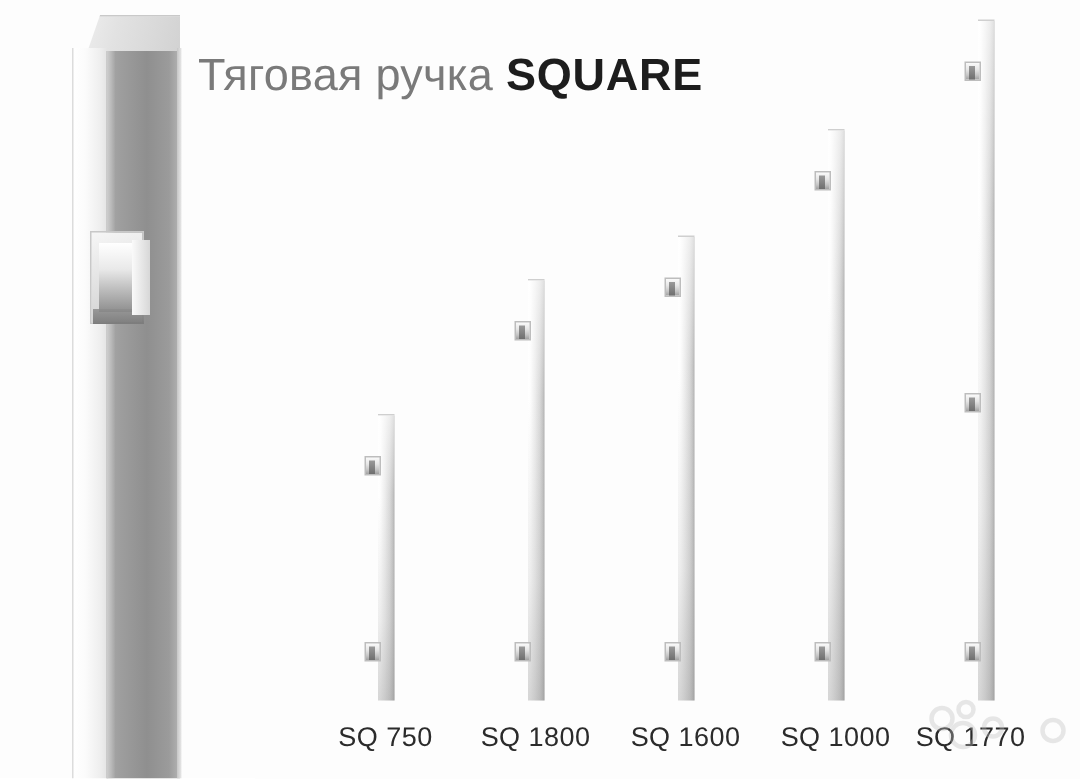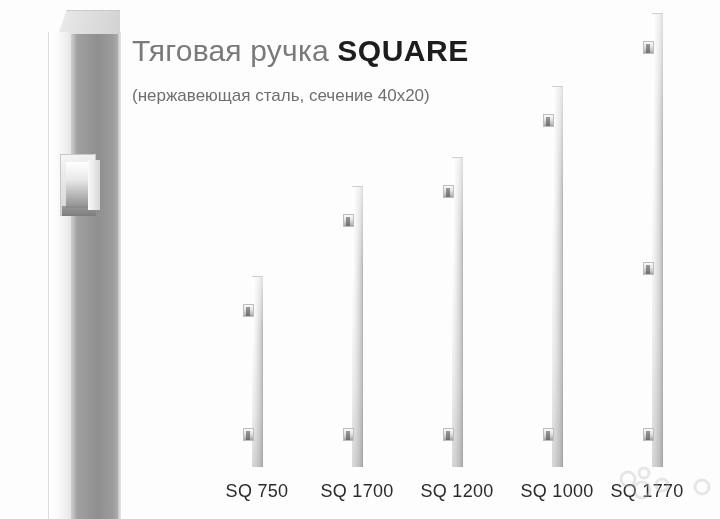--- a/index.html
+++ b/index.html
@@ -194,21 +194,20 @@
     pointer-events: none;
   }
 </style>
 </head>
 <body>
 
 <div id="canvas">
 
   <div class="title"><span>Тяговая ручка </span><span class="brand">SQUARE</span></div>
 
-  <div class="subtitle">(нержавеющая сталь, сечение 40x20)</div>
 
   <div class="hero">
     <div class="hero-top"></div>
     <div class="hero-left"></div>
     <div class="hero-face"></div>
     <div class="hero-face-hi"></div>
     <div class="hero-edge"></div>
     <div class="hero-bracket-plate"></div>
     <div class="hero-bracket-inner"></div>
     <div class="hero-bracket-shadow"></div>
@@ -220,27 +219,27 @@
         <div class="bar-body"></div>
         <div class="bracket" style="top: 28px;"></div>
         <div class="bracket" style="top: 152px;"></div>
       </div>
       <div class="label" style="left: 257px;">SQ 750</div>
       <div class="bar" style="left: 352px; top: 186px; height: 280px;">
         <div class="bar-body"></div>
         <div class="bracket" style="top: 28px;"></div>
         <div class="bracket" style="top: 242px;"></div>
       </div>
-      <div class="label" style="left: 357px;">SQ 1700</div>
+      <div class="label" style="left: 357px;">SQ 1800</div>
       <div class="bar" style="left: 452px; top: 157px; height: 309px;">
         <div class="bar-body"></div>
         <div class="bracket" style="top: 28px;"></div>
         <div class="bracket" style="top: 271px;"></div>
       </div>
-      <div class="label" style="left: 457px;">SQ 1200</div>
+      <div class="label" style="left: 457px;">SQ 1600</div>
       <div class="bar" style="left: 552px; top: 86px; height: 380px;">
         <div class="bar-body"></div>
         <div class="bracket" style="top: 28px;"></div>
         <div class="bracket" style="top: 342px;"></div>
       </div>
       <div class="label" style="left: 557px;">SQ 1000</div>
       <div class="bar" style="left: 652px; top: 13px; height: 453px;">
         <div class="bar-body"></div>
         <div class="bracket" style="top: 28px;"></div>
         <div class="bracket" style="top: 249px;"></div>

